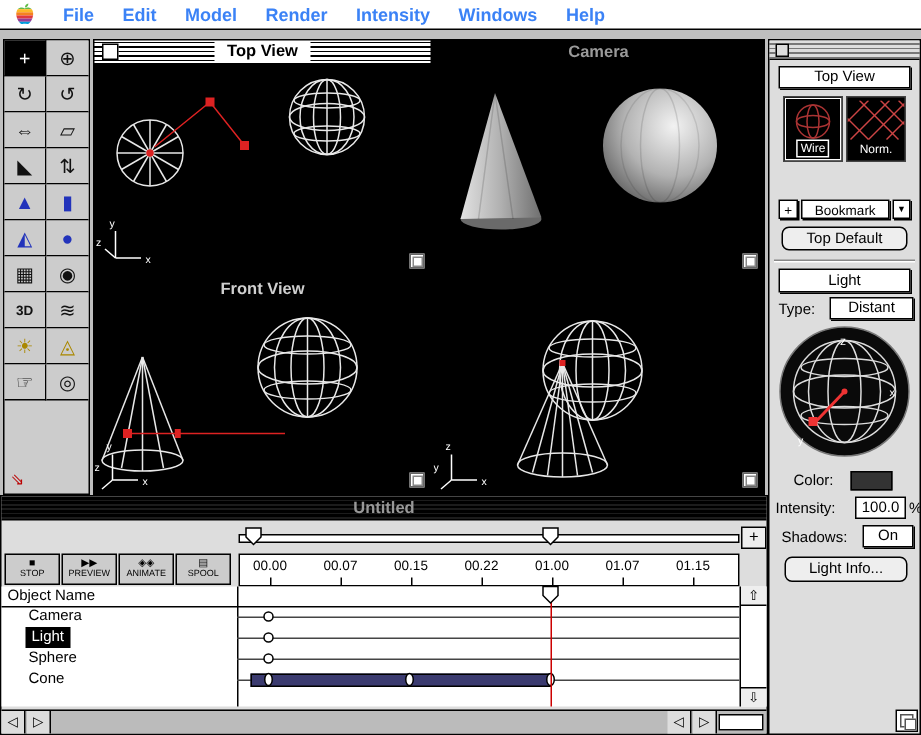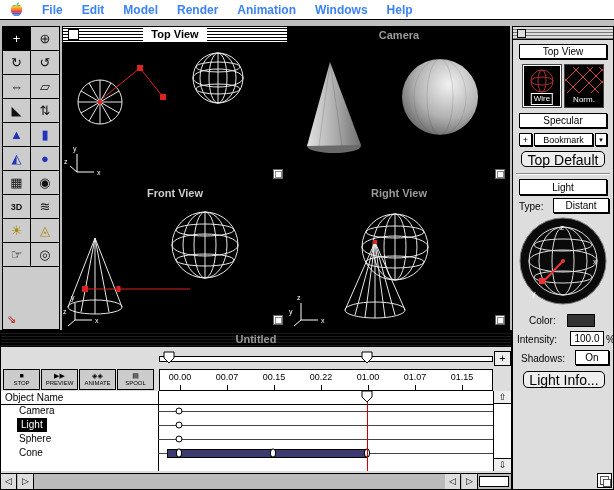--- a/index.html
+++ b/index.html
@@ -37,22 +37,22 @@
   .grow { position:absolute; right:4px; bottom:4px; width:10px; height:10px; background:#fff; border:1px solid #666; }
   .grow::after { content:""; position:absolute; left:1px; top:1px; width:5px; height:5px; border:1px solid #888; background:#fff; }
 
   
   .inspector { position:absolute; left:512px; top:26px; width:102px; height:464px; background:#ddd; border:1px solid #000; }
   .windoid-bar { position:absolute; left:0; top:0; width:100px; height:13px; border-bottom:1px solid #000;
                  background:repeating-linear-gradient(to bottom,#ddd 0 2px,#777 2px 3px); }
   .windoid-close { position:absolute; left:4px; top:2px; width:9px; height:9px; background:#ddd; border:1px solid #000; }
   .popup { position:absolute; background:#fff; border:1px solid #000; box-shadow:1px 1px 0 #000;
            font-size:10px; display:flex; align-items:center; justify-content:center; color:#000; }
-  .mac-btn { position:absolute; background:#eee; border:1px solid #000; border-radius:5px; font-size:14px;
-             display:flex; align-items:flex-start; justify-content:center; color:#000; }
+  .mac-btn { position:absolute; background:#eee; border:1px solid #000; border-radius:5px; font-size:10px;
+             display:flex; align-items:center; justify-content:center; color:#000; }
   .ins-label { position:absolute; font-size:10px; color:#000; }
   .mode-btn { position:absolute; width:40px; height:44px; background:#000; border:1px solid #444; }
   .mode-btn.selected { box-shadow:inset 0 0 0 1px #fff; }
   .mode-label { position:absolute; bottom:2px; left:50%; transform:translateX(-50%); color:#fff; font-size:8px; line-height:10px; }
   .mode-btn.selected .mode-label { border:1px solid #fff; padding:0 2px; }
   .divider { position:absolute; left:3px; width:94px; height:2px; border-top:1px solid #888; border-bottom:1px solid #fff; }
   .swatch { position:absolute; border:1px solid #000; background:#333; }
   .field { position:absolute; border:1px solid #000; background:#fff; font-size:10px; text-align:center;
            font-family:"Liberation Sans",sans-serif; }
   .grow-box { position:absolute; right:1px; bottom:1px; width:15px; height:15px; background:#fff; border:1px solid #000; }
@@ -125,21 +125,21 @@
           <rect x="0" y="10.4" width="13" height="2.1" fill="#963d97"></rect>
           <rect x="0" y="12.5" width="13" height="2.5" fill="#009ddc"></rect>
         </g>
         <path d="M6.6,3 C6.6,1.6 7.6,0.5 8.9,0.3 C9,1.8 8,2.9 6.6,3 Z" fill="#61bb46"></path>
       </svg>
     </span>
     <span class="menu-item">File</span>
     <span class="menu-item">Edit</span>
     <span class="menu-item">Model</span>
     <span class="menu-item">Render</span>
-    <span class="menu-item">Animation</span>
+    <span class="menu-item">Intensity</span>
     <span class="menu-item">Windows</span>
     <span class="menu-item">Help</span>
   </div>
 
   <div class="palette">
     <div class="tool-grid">
       <div class="tool selected">+</div>
       <div class="tool">⊕</div>
       <div class="tool">↻</div>
       <div class="tool">↺</div>
@@ -274,23 +274,20 @@
           <text x="8" y="100" stroke="none" fill="#fff" font-size="7">y</text>
           <text x="32" y="123" stroke="none" fill="#fff" font-size="7">x</text>
           <text x="0" y="114" stroke="none" fill="#fff" font-size="7">z</text>
         </g>
       </svg>
       <div class="grow"></div>
     </div>
   </div>
 
   <div class="viewport" style="left:288px; top:184px; width:222px; height:146px;">
-    <div class="vp-title inactive">
-      <span>Right View</span>
-    </div>
     <div class="vp-canvas">
       <svg width="220" height="129">
         <g stroke="#e8e8e8" fill="none">
           <circle cx="106" cy="47" r="33"></circle>
           <ellipse cx="106" cy="47" rx="33" ry="11"></ellipse>
           <ellipse cx="106" cy="32" rx="29" ry="6"></ellipse>
           <ellipse cx="106" cy="62" rx="29" ry="6"></ellipse>
           <ellipse cx="106" cy="47" rx="11" ry="33"></ellipse>
           <ellipse cx="106" cy="47" rx="22" ry="33"></ellipse>
           <line x1="106" y1="14" x2="106" y2="80"></line>
@@ -345,23 +342,20 @@
       <svg width="38" height="28" style="position:absolute;left:0;top:2px;">
         <g stroke="#a33" fill="none">
           <circle cx="19" cy="14" r="11"></circle>
           <ellipse cx="19" cy="14" rx="11" ry="4"></ellipse>
           <ellipse cx="19" cy="14" rx="4" ry="11"></ellipse>
         </g>
       </svg>
       <span class="mode-label">Wire</span>
     </div>
 
-    <div class="popup" style="left:6px; top:86px; width:88px; height:15px;">
-      <span>Specular</span>
-    </div>
 
     <div class="popup" style="left:6px; top:106px; width:13px; height:13px; font-size:9px;">
       <span>+</span>
     </div>
     <div class="popup" style="left:21px; top:106px; width:59px; height:13px; font-size:9px;">
       <span>Bookmark</span>
     </div>
     <div class="popup" style="left:82px; top:106px; width:12px; height:13px; font-size:6px;">
       <span>▼</span>
     </div>

